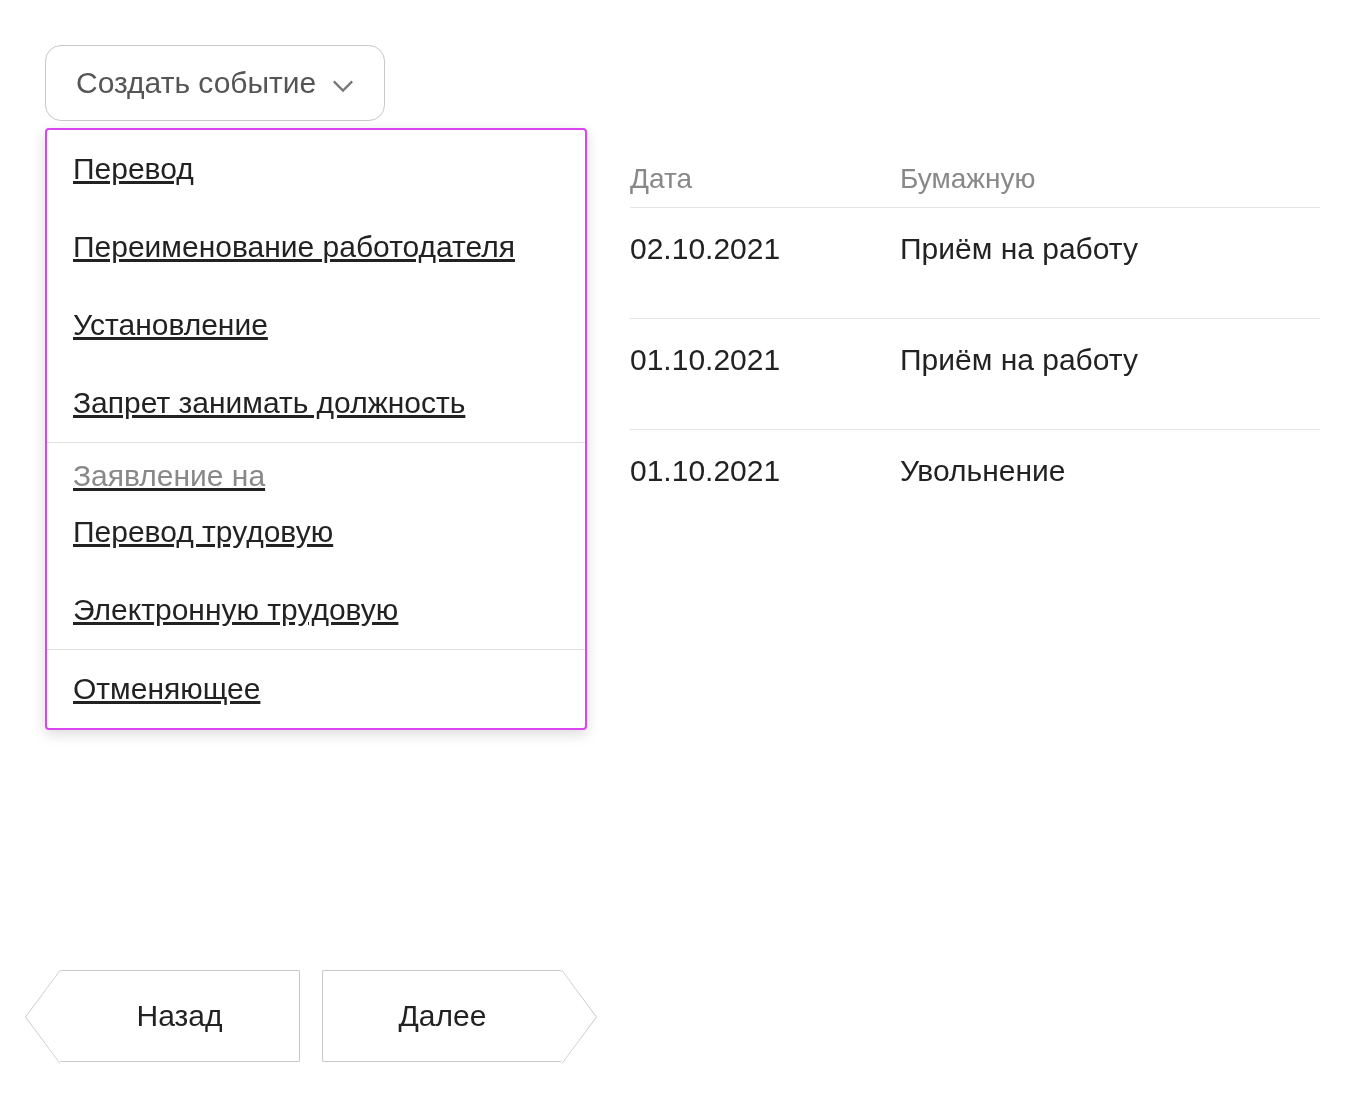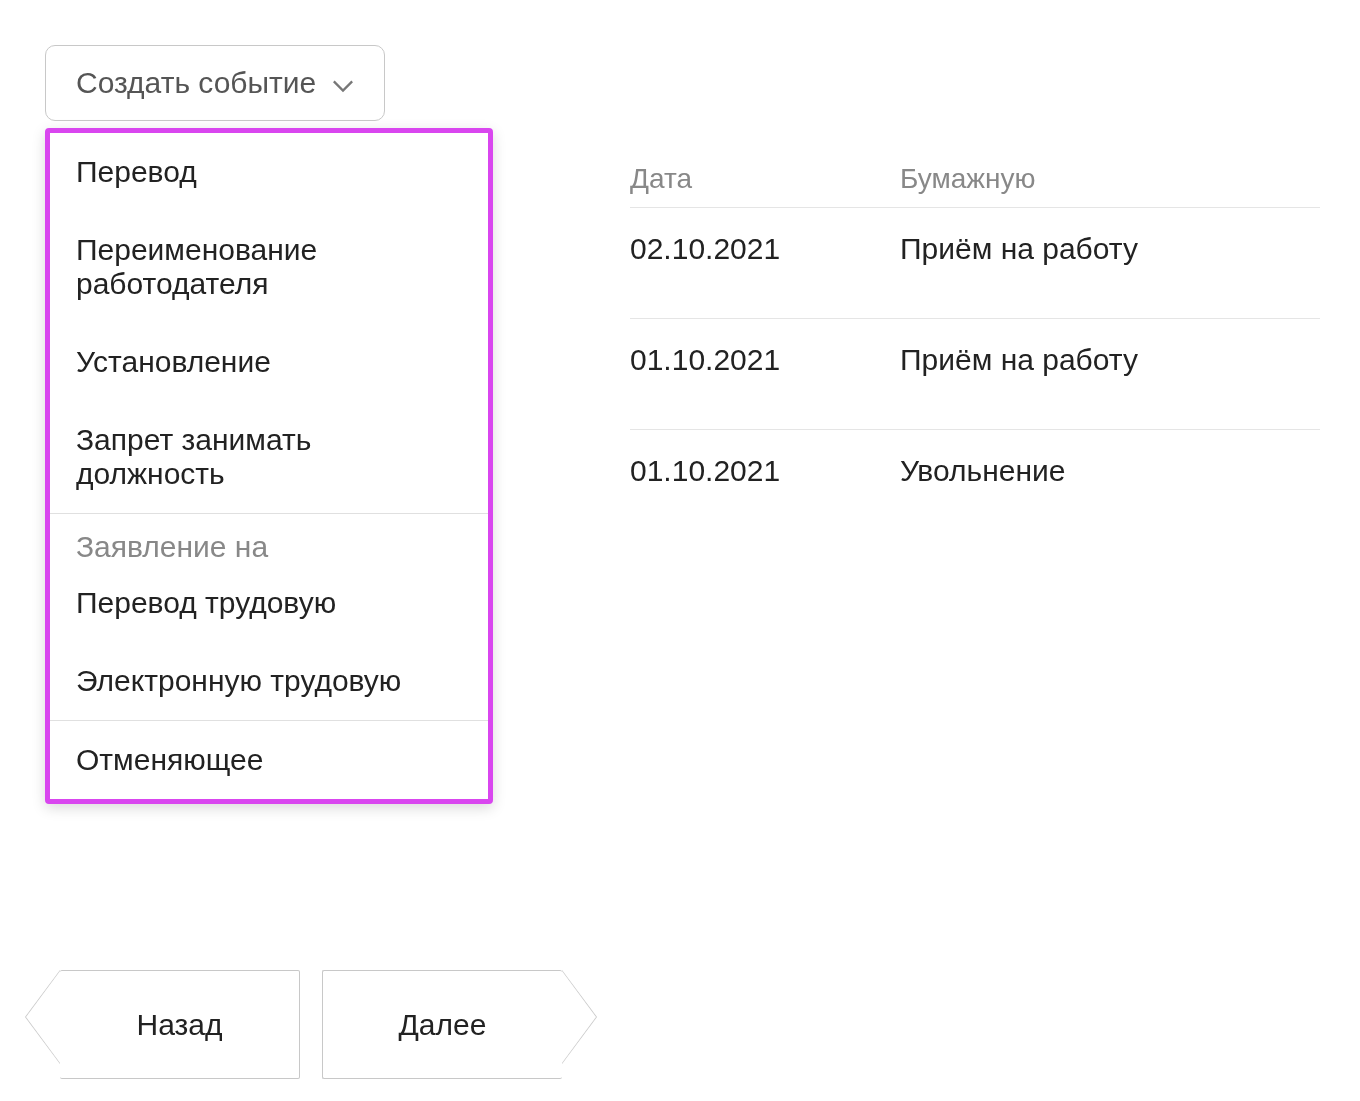--- a/index.html
+++ b/index.html
@@ -11,43 +11,44 @@
       color: #222;
       background: #fff;
       width: 1360px;
       height: 1101px;
     }
     .top-btn {
       display: inline-flex;
       align-items: flex-start;
       gap: 16px;
       border: 1px solid #c8c8c8;
-      border-radius: 10px;
+      border-radius: 16px;
       padding: 20px 30px;
       background: #fff;
       cursor: pointer;
       color: #555;
     }
     .top-btn .chev {
       display: inline-block;
     }
     .chev svg {
       width: 22px;
       height: 14px;
     }
     .dropdown {
       position: absolute;
       left: 45px;
       top: 128px;
-      width: 448px;
-      background: #fff;
-      border: 5px solid #d946ef;
+      width: 542px;
+      background: #fff;
+      border: 2px solid #d946ef;
       border-radius: 4px;
       box-shadow: 0 4px 14px rgba(0,0,0,0.15);
       z-index: 10;
+      text-decoration: underline;
     }
     .dd-item {
       padding: 22px 26px;
       cursor: pointer;
       color: #222;
     }
     .dd-sep {
       border-top: 1px solid #e0e0e0;
     }
     .dd-group-label {
@@ -79,21 +80,21 @@
       left: 60px;
       top: 970px;
       display: flex;
       gap: 22px;
     }
     .nav-btn {
       position: relative;
       display: inline-flex;
       align-items: center;
       justify-content: center;
-      height: 109px;
+      height: 92px;
       min-width: 240px;
       padding: 0 28px;
       border: 1px solid #c8c8c8;
       background: #fff;
       cursor: pointer;
       color: #222;
       font-size: 30px;
       border-radius: 2px;
     }
     .nav-back { border-left: none; }

